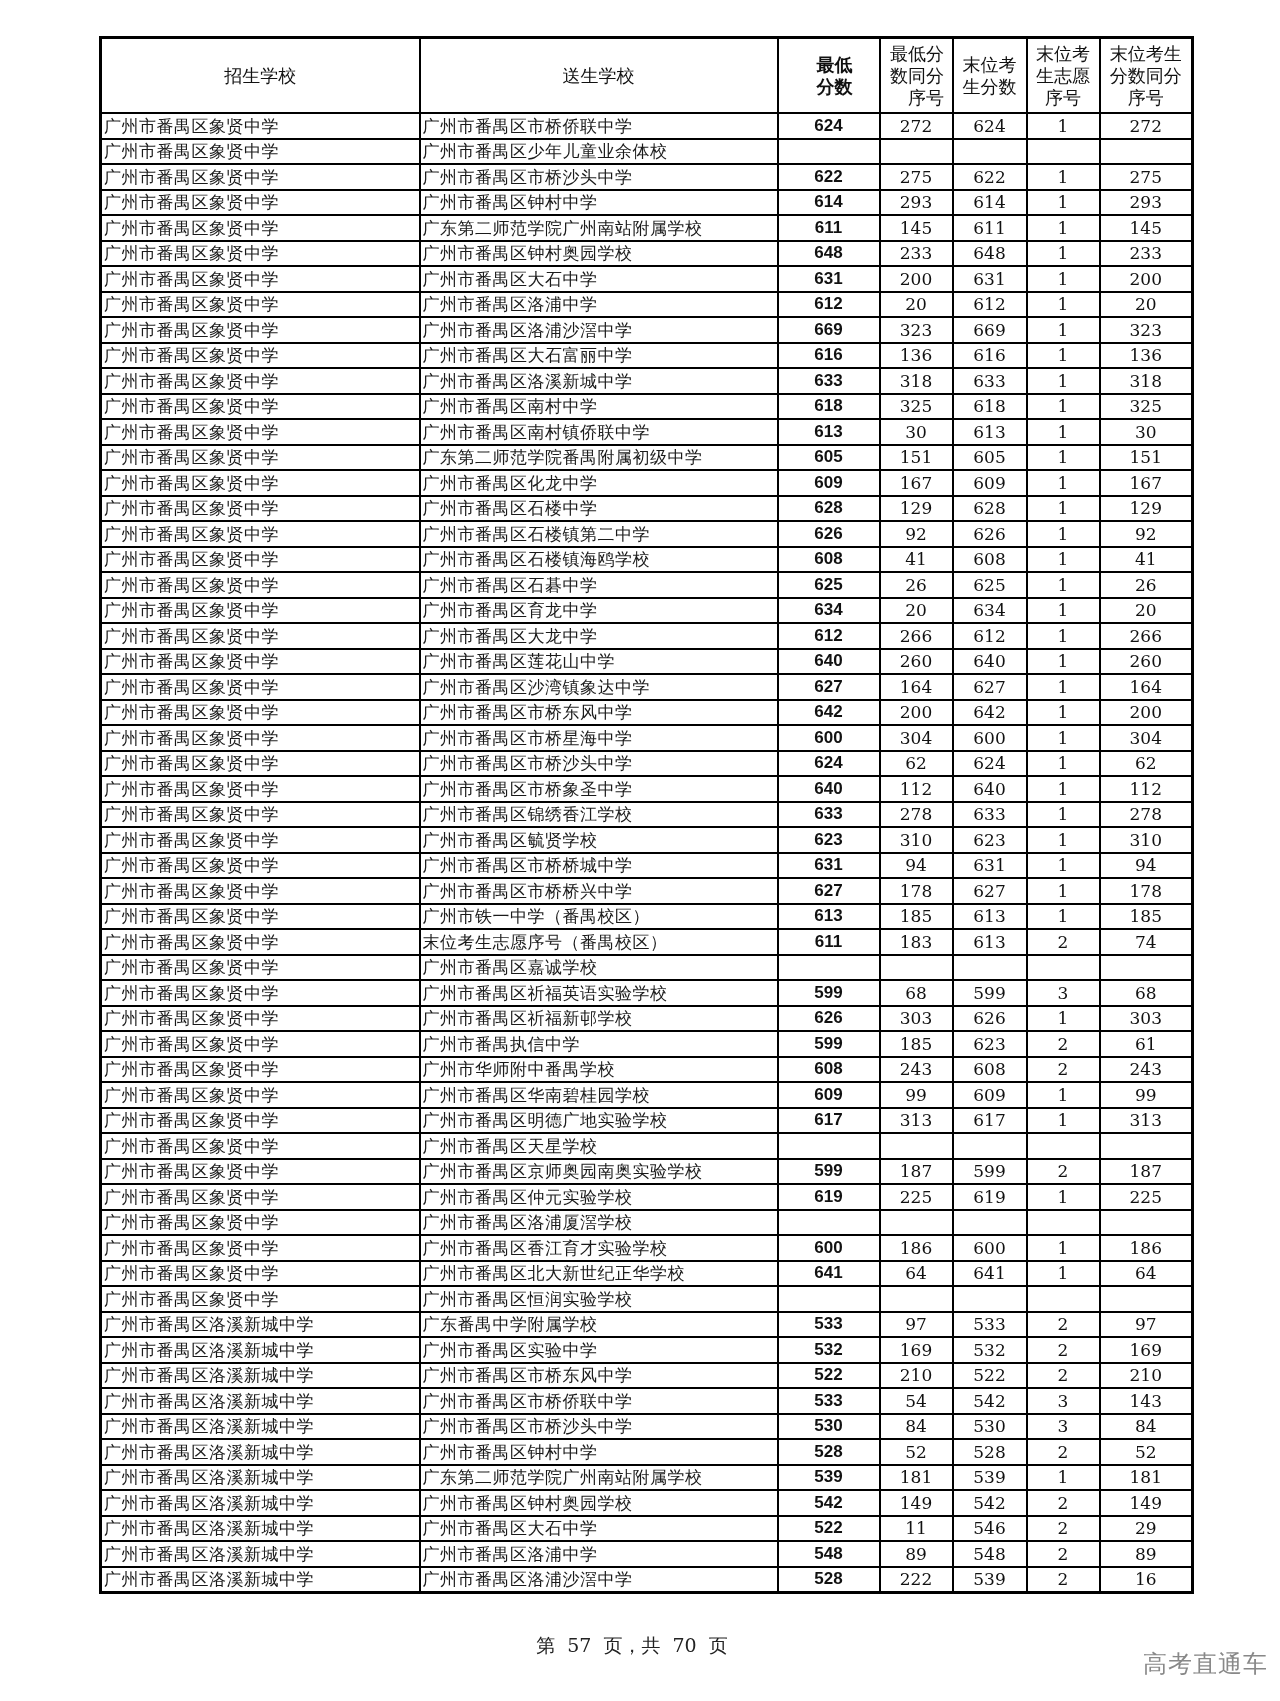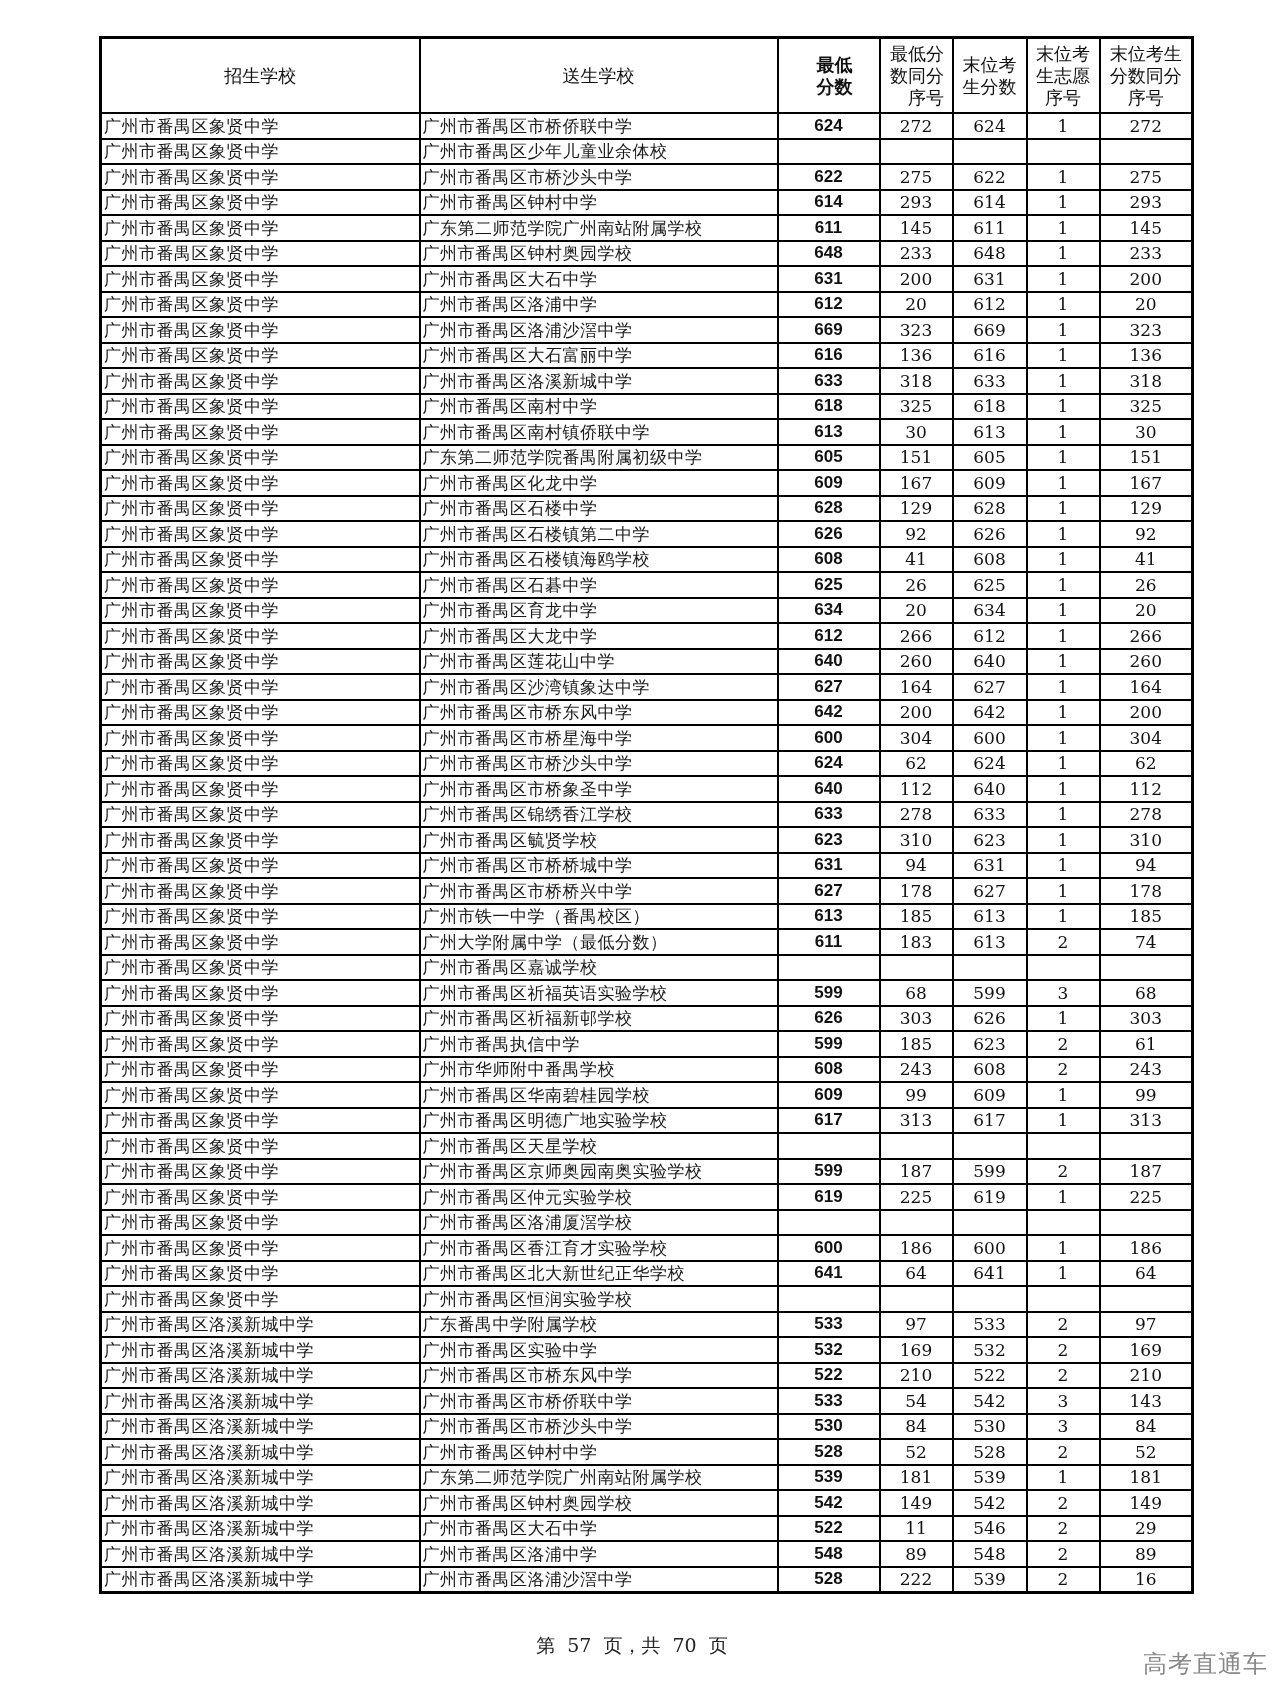--- a/index.html
+++ b/index.html
@@ -328,21 +328,21 @@
         <td class="school">广州市番禺区象贤中学</td>
         <td class="school">广州市铁一中学（番禺校区）</td>
         <td class="num bold">613</td>
         <td class="num">185</td>
         <td class="num">613</td>
         <td class="num">1</td>
         <td class="num">185</td>
       </tr>
       <tr>
         <td class="school">广州市番禺区象贤中学</td>
-        <td class="school">广州大学附属中学（最低分数）</td>
+        <td class="school">末位考生志愿序号（番禺校区）</td>
         <td class="num bold">611</td>
         <td class="num">183</td>
         <td class="num">613</td>
         <td class="num">2</td>
         <td class="num">74</td>
       </tr>
       <tr>
         <td class="school">广州市番禺区象贤中学</td>
         <td class="school">广州市番禺区嘉诚学校</td>
         <td class="num bold"></td>

